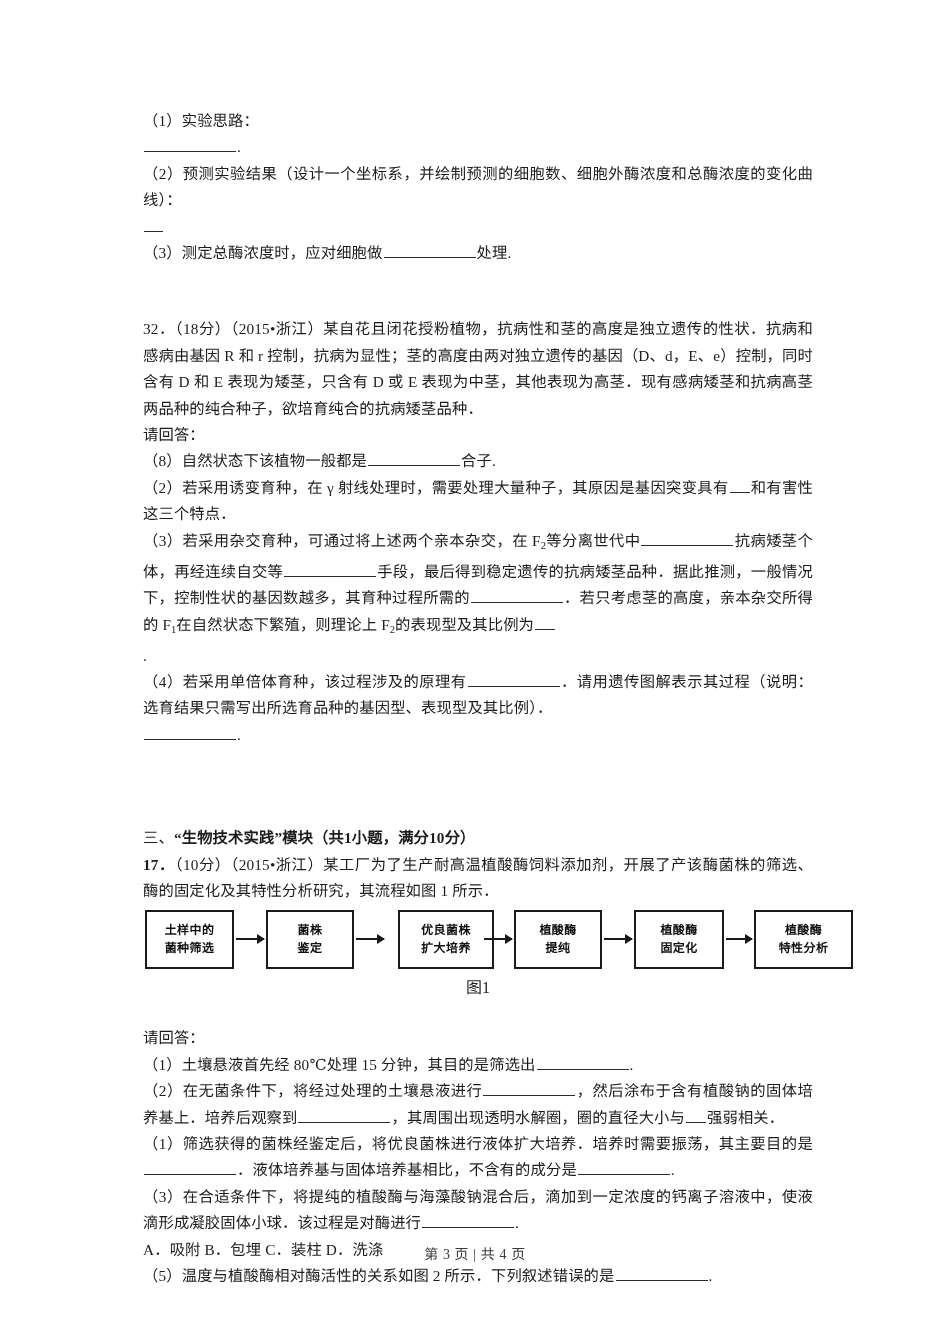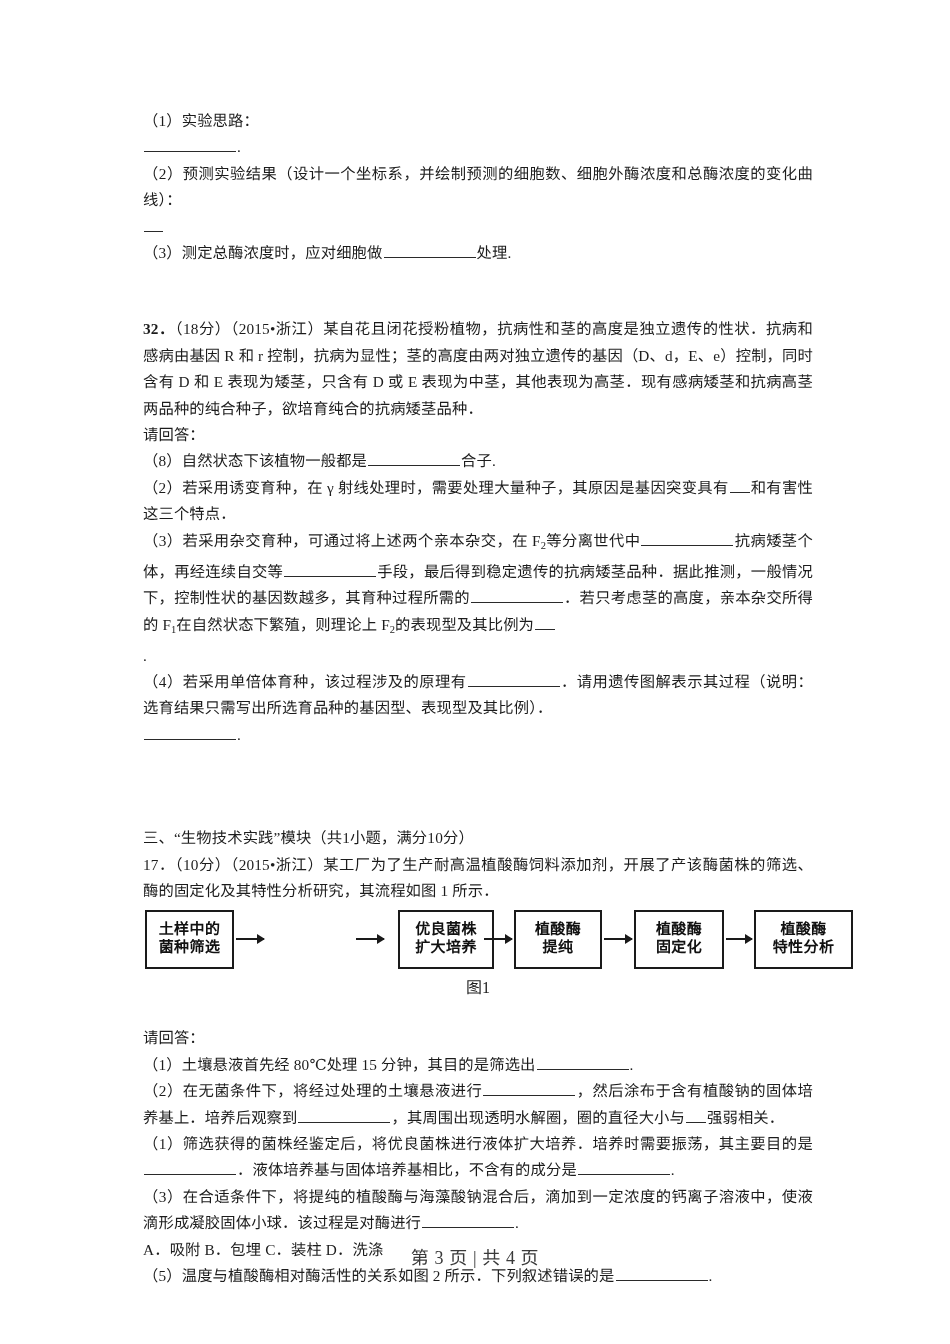--- a/index.html
+++ b/index.html
@@ -53,44 +53,43 @@
   .u-tiny { width: 19px; }
 
   sub {
     font-size: 10.5px;
     vertical-align: -0.25em;
     letter-spacing: 0;
   }
 
   .lat {
     font-family: "Liberation Serif", serif;
-    font-weight: bold;
-  }
-  .bold { font-weight: normal; }
+  }
+  .bold { font-weight: bold; }
 
   
   .figure {
     position: relative;
     width: 670px;
     height: 88px;
     margin-top: 6px;
   }
   .fbox {
     position: absolute;
     top: 0;
     border: 2.1px solid #1a1a1a;
     box-sizing: border-box;
     height: 59px;
     display: flex;
     flex-direction: column;
     align-items: center;
     justify-content: center;
-    font-family: Liberation Mono, monospace;
+    font-family: Liberation Serif, serif;
     font-weight: bold;
-    font-size: 15px;
+    font-size: 12px;
     line-height: 17.5px;
     color: #111;
     background: #fff;
     letter-spacing: 0.4px;
   }
   .fbox span { display: block; white-space: nowrap; }
   .farrow {
     position: absolute;
     top: 28px;
     height: 2px;
@@ -117,21 +116,21 @@
     color: #1c1c1c;
   }
 
   
   .footer {
     position: absolute;
     left: 0;
     top: 1243px;
     width: 950px;
     text-align: center;
-    font-size: 18px;
+    font-size: 14px;
     color: #3a3a3a;
     font-family: "Liberation Serif", serif;
     letter-spacing: 0.6px;
   }
 </style>
 </head>
 <body>
 
 <div class="page">
 
@@ -165,20 +164,24 @@
 
     <p class="line"><span class="lat bold">17．</span><span>（10分）</span><span>（2015•浙江）</span><span>某工厂为了生产耐高温植酸酶饲料添加剂，开展了产该酶菌株的筛选、酶的固定化及其特性分析研究，其流程如图 1 所示．</span></p>
 
     <div class="figure">
       <div class="fbox" style="left:2px;width:89px;">
         <span>土样中的</span>
         <span>菌种筛选</span>
       </div>
       <div class="farrow" style="left:93px;width:28px;"></div>
 
+      <div class="fbox" style="left:123px;width:88px;">
+        <span>菌株</span>
+        <span>鉴定</span>
+      </div>
       <div class="farrow" style="left:213px;width:28px;"></div>
 
       <div class="fbox" style="left:243px;width:96px;margin-left:12px;">
         <span>优良菌株</span>
         <span>扩大培养</span>
       </div>
       <div class="farrow" style="left:341px;width:28px;"></div>
 
       <div class="fbox" style="left:371px;width:88px;">
         <span>植酸酶</span>

